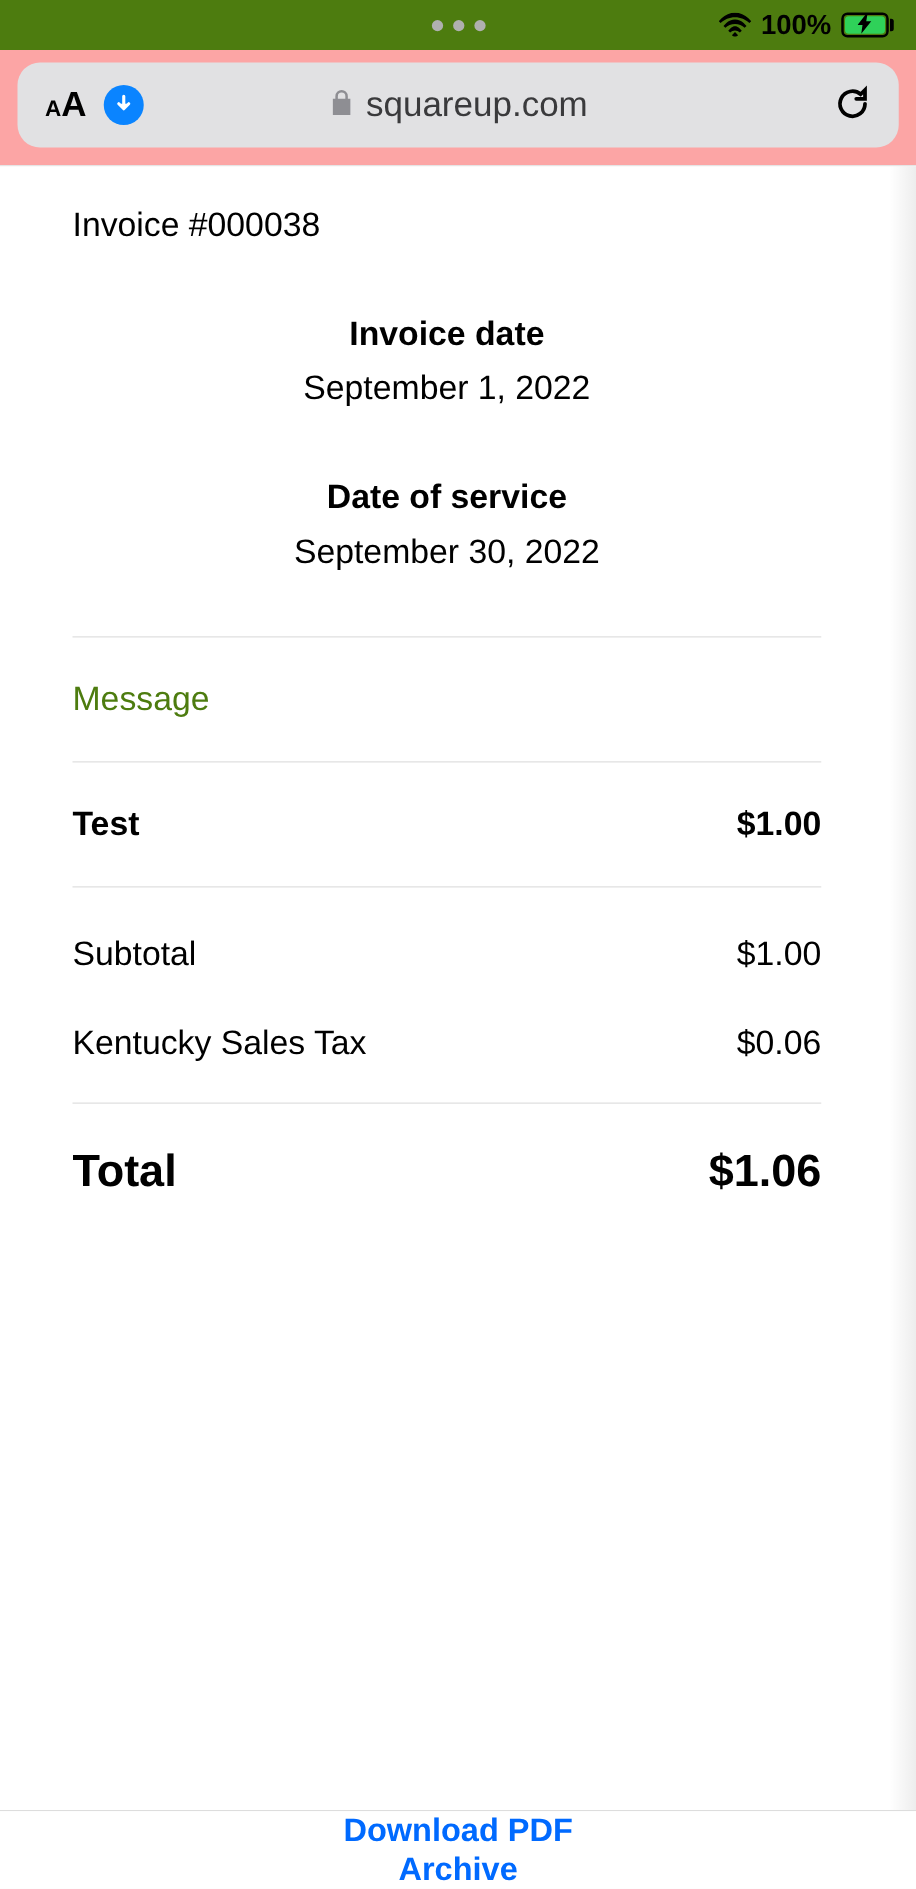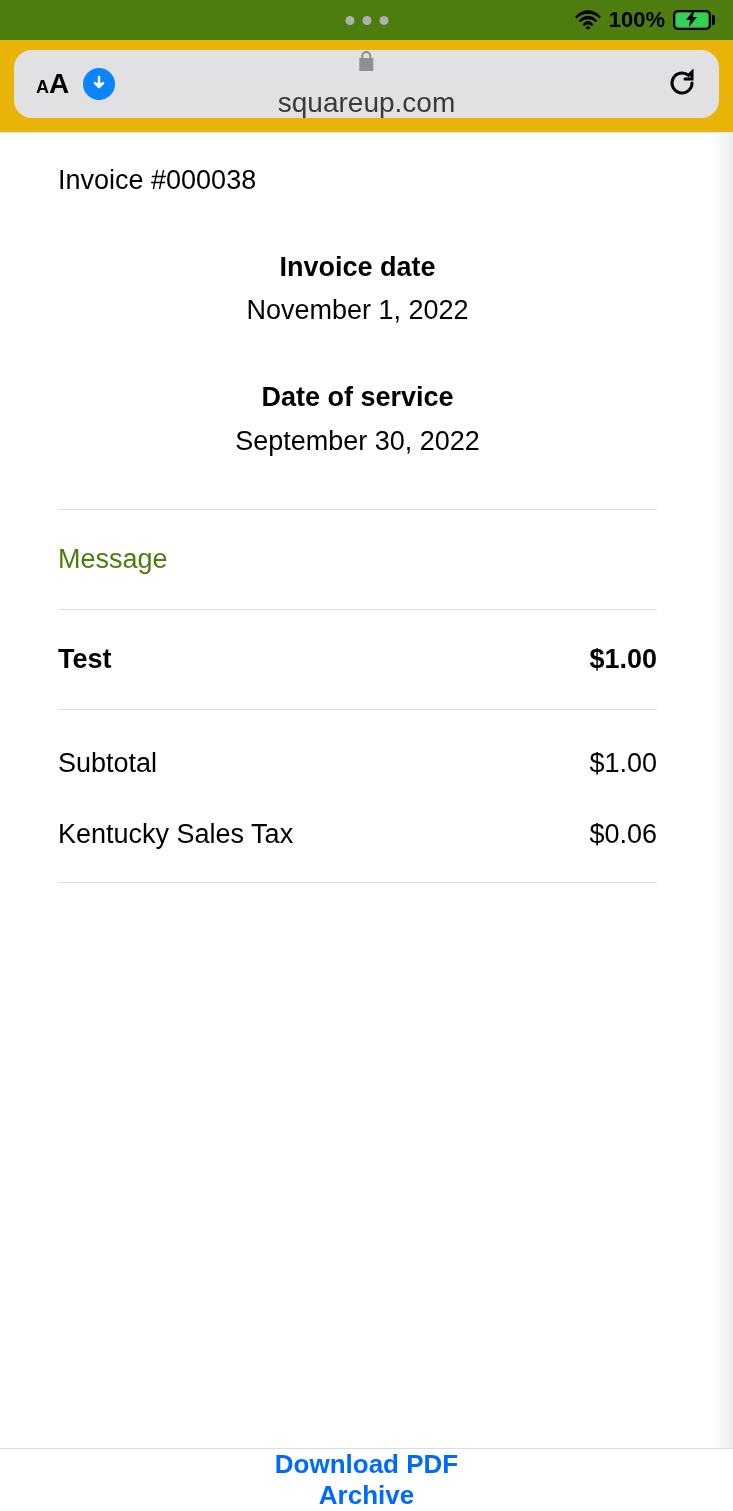--- a/index.html
+++ b/index.html
@@ -12,28 +12,28 @@
   .status-dots span { width:9px; height:9px; border-radius:50%; background:#b0b0b0;}
   .status-right { display:flex; align-items:center; gap:8px; font-size:22px; font-weight:600; color:#000;}
   .wifi-icon svg { display:block;}
   .battery { display:flex; align-items:center; }
   .battery-body { width:38px; height:20px; border:2px solid #000; border-radius:5px; position:relative; display:flex; align-items:center; justify-content:center; }
   .battery-fill { position:absolute; left:1px; top:1px; bottom:1px; right:1px; background:#2fd159; border-radius:3px;}
   .battery-tip { width:3px; height:10px; background:#000; border-radius:0 2px 2px 0; margin-left:1px;}
   .bolt { position:relative; z-index:2; color:#000; font-size:14px; }
 
   
-  .url-area { background:#eab308; padding:10px 14px 14px 14px; border-bottom:1px solid #e5e5e5;}
+  .url-area { background:#fca5a5; padding:10px 14px 14px 14px; border-bottom:1px solid #e5e5e5;}
   .url-pill { height:68px; background:#e1e1e3; border-radius:18px; display:flex; align-items:center; padding:0 22px; position:relative;}
   .url-left { display:flex; align-items:center; gap:14px;}
   .text-size { font-weight:700; color:#000; }
   .text-size .small-a { font-size:18px;}
   .text-size .big-a { font-size:28px;}
   .dl-circle { width:32px; height:32px; border-radius:50%; background:#0a84ff; display:flex; align-items:center; justify-content:center;}
-  .url-center { position:absolute; left:50%; transform:translateX(-50%); display:flex; align-items:center; gap:10px; color:#3a3a3c;flex-direction:column;}
+  .url-center { position:absolute; left:50%; transform:translateX(-50%); display:flex; align-items:center; gap:10px; color:#3a3a3c;}
   .url-text { font-size:28px; color:#3a3a3c;}
   .lock-icon { color:#8e8e93;}
   .reload { margin-left:auto; }
 
   
   .page { flex:1; background:#fff; display:flex; flex-direction:column; min-height:0;}
   .page-header { display:flex; align-items:center; padding:18px 10px; background:#fff; border-bottom:1px solid #eee; position:relative;}
   .close-btn { width:95px; height:95px; background:#f3f3f3; border-radius:12px; display:flex; align-items:center; justify-content:center; border:none; cursor:pointer;}
   .page-title { position:absolute; left:50%; transform:translateX(-50%); font-size:36px; font-weight:800; color:#000; letter-spacing:-0.5px;}
 
@@ -115,21 +115,21 @@
 
 <div class="page">
 
   <div class="content-wrap">
     <div class="content">
 
       <div class="invoice-num">Invoice #000038</div>
 
       <div class="section">
         <div class="section-label">Invoice date</div>
-        <div class="section-value">November 1, 2022</div>
+        <div class="section-value">September 1, 2022</div>
       </div>
 
 
       <div class="section">
         <div class="section-label">Date of service</div>
         <div class="section-value">September 30, 2022</div>
       </div>
 
       <hr class="divider">
 
@@ -150,20 +150,24 @@
           <span>$1.00</span>
         </div>
         <div class="sum-row">
           <span>Kentucky Sales Tax</span>
           <span>$0.06</span>
         </div>
       </div>
 
       <hr class="divider">
 
+      <div class="total-row">
+        <span>Total</span>
+        <span>$1.06</span>
+      </div>
 
     </div>
     <div class="shadow-right"></div>
   </div>
 
   <div class="footer">
     <button class="footer-btn">Download PDF</button>
     <div class="footer-sep"></div>
     <button class="footer-btn">Archive</button>
   </div>

